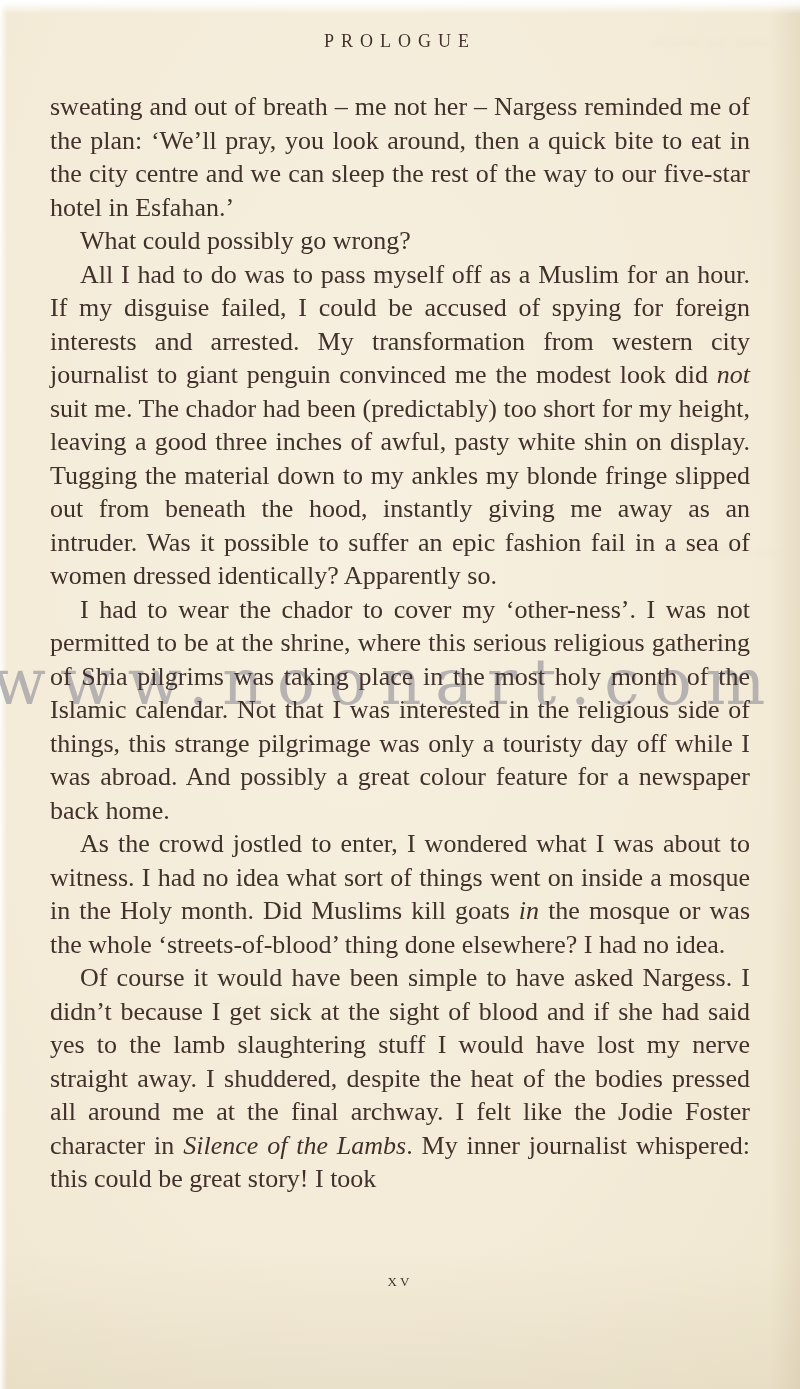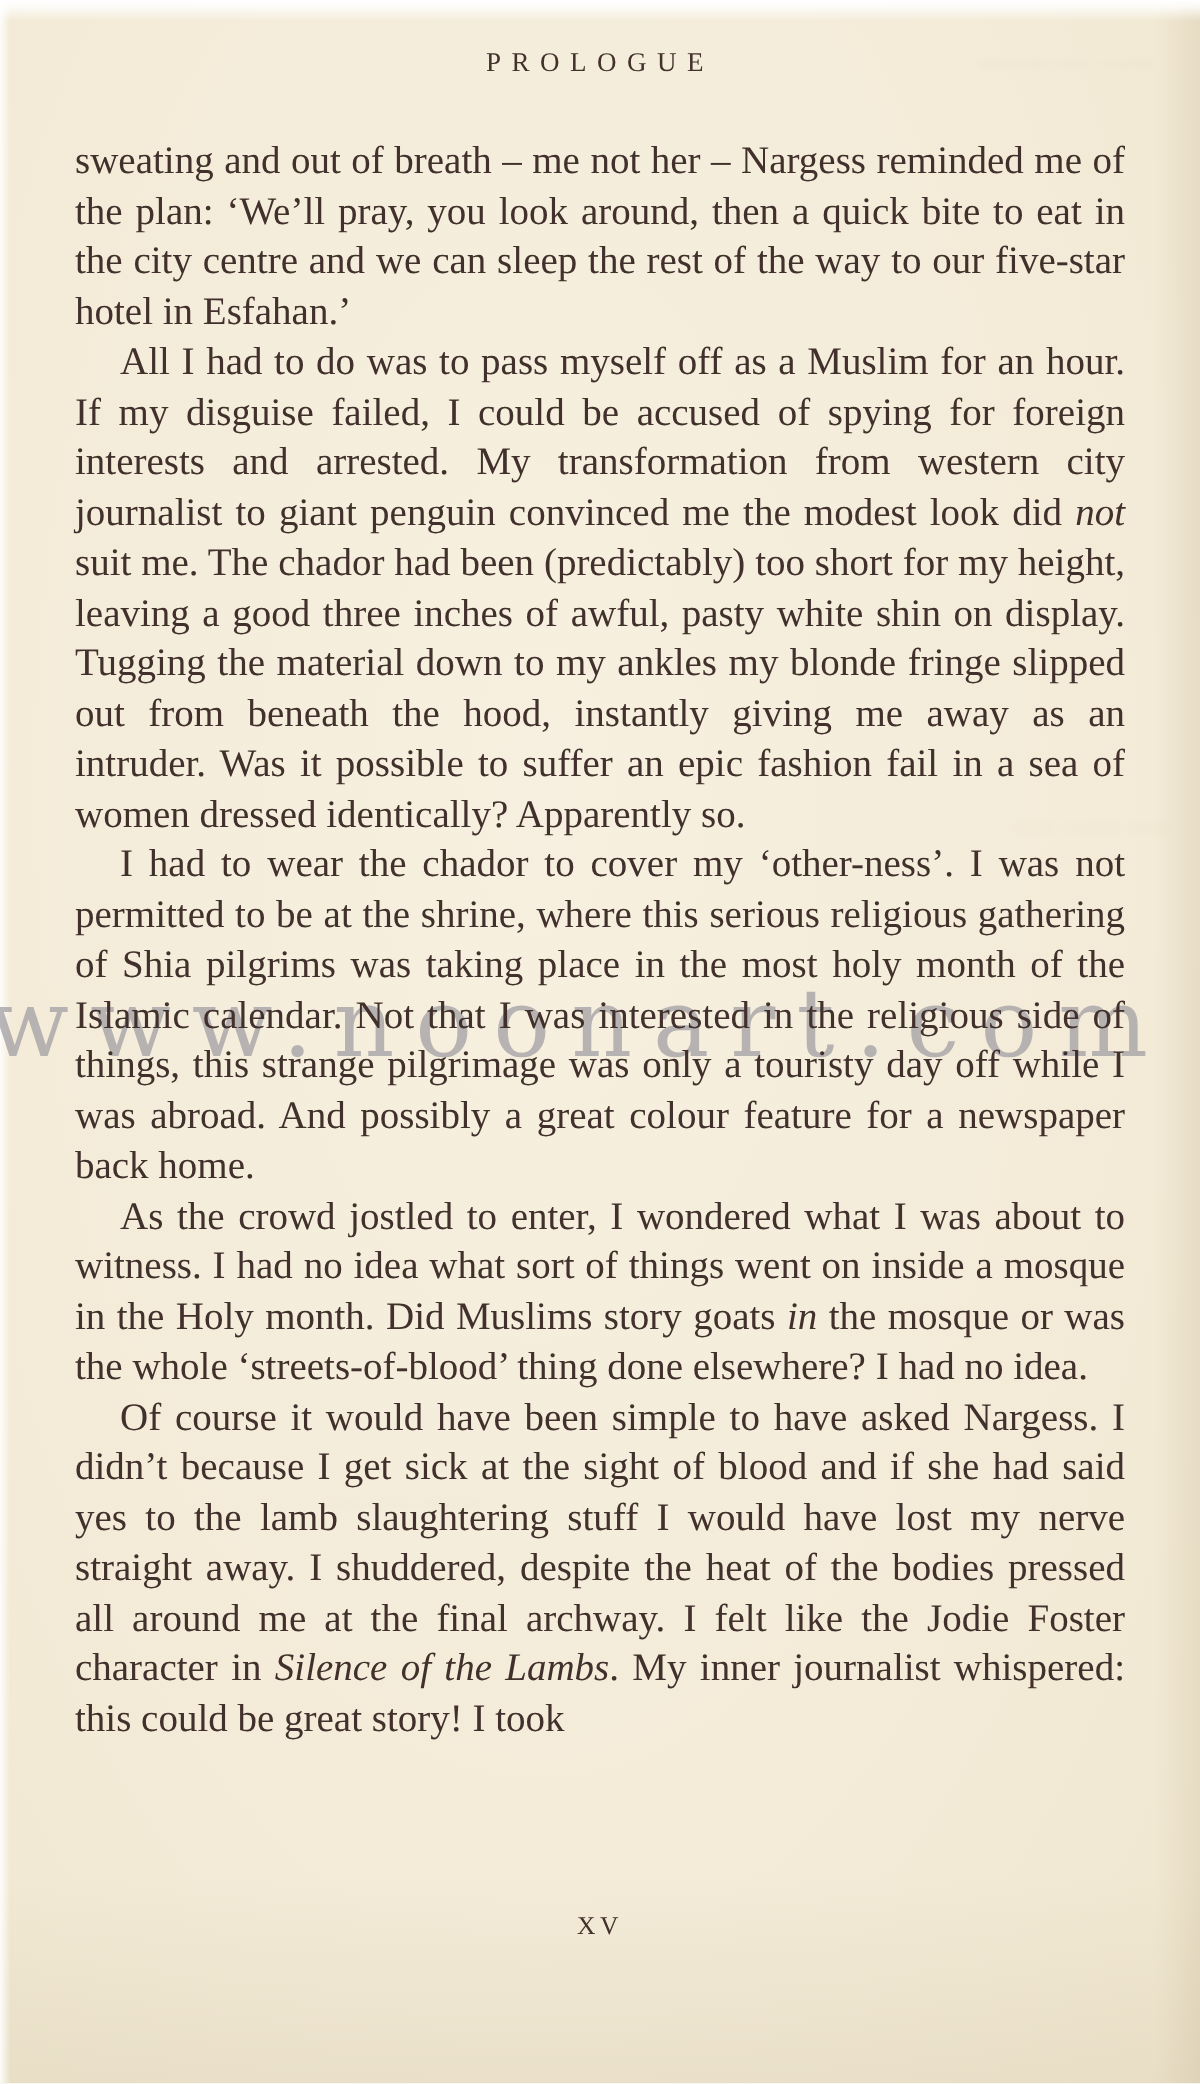--- a/index.html
+++ b/index.html
@@ -40,38 +40,39 @@
   .body-text{
     position:absolute;top:90px;left:50px;width:700px;
     font-size:26px;line-height:33.5px;color:#41302b;
     text-align:justify;z-index:2;
   }
   .body-text p{margin:0;padding:0;}
   .body-text p.indent{text-indent:30px;}
   .body-text em{}
   .folio{
     position:absolute;top:1274px;left:0;width:100%;
-    text-align:center;font-size:17px;letter-spacing:3px;
+    text-align:center;font-size:13px;letter-spacing:3px;
     color:#43312c;text-transform:uppercase;z-index:2;
   }
 </style>
 </head>
 <body>
 
 <div class="paper"></div>
 
 <div class="smudge smudge1">~~~ ~~ ~~~~</div>
 <div class="smudge smudge2">~~ ~~~ ~~</div>
 <div class="smudge smudge3">~~~ ~~ ~~</div>
 
 <div class="header">PROLOGUE</div>
 
 <div class="watermark">www.noonart.com</div>
 
 <div class="body-text" id="body-text">
     <p class=""><span>sweating and out of breath – me not her – Nargess reminded me of the plan: ‘We’ll pray, you look around, then a quick bite to eat in the city centre and we can sleep the rest of the way to our five-star hotel in Esfahan.’</span></p>
+    <p class="indent"><span>What could possibly go wrong?</span></p>
     <p class="indent"><span>All I had to do was to pass myself off as a Muslim for an hour. If my disguise failed, I could be accused of spying for foreign interests and arrested. My transformation from western city journalist to giant penguin convinced me the modest look did </span><em>not</em><span> suit me. The chador had been (predictably) too short for my height, leaving a good three inches of awful, pasty white shin on display. Tugging the material down to my ankles my blonde fringe slipped out from beneath the hood, instantly giving me away as an intruder. Was it possible to suffer an epic fashion fail in a sea of women dressed identically? Apparently so.</span></p>
     <p class="indent"><span>I had to wear the chador to cover my ‘other-ness’. I was not permitted to be at the shrine, where this serious religious gathering of Shia pilgrims was taking place in the most holy month of the Islamic calendar. Not that I was interested in the religious side of things, this strange pilgrimage was only a touristy day off while I was abroad. And possibly a great colour feature for a newspaper back home.</span></p>
-    <p class="indent"><span>As the crowd jostled to enter, I wondered what I was about to witness. I had no idea what sort of things went on inside a mosque in the Holy month. Did Muslims story goats </span><em>in</em><span> the mosque or was the whole ‘streets-of-blood’ thing done elsewhere? I had no idea.</span></p>
+    <p class="indent"><span>As the crowd jostled to enter, I wondered what I was about to witness. I had no idea what sort of things went on inside a mosque in the Holy month. Did Muslims kill goats </span><em>in</em><span> the mosque or was the whole ‘streets-of-blood’ thing done elsewhere? I had no idea.</span></p>
     <p class="indent"><span>Of course it would have been simple to have asked Nargess. I didn’t because I get sick at the sight of blood and if she had said yes to the lamb slaughtering stuff I would have lost my nerve straight away. I shuddered, despite the heat of the bodies pressed all around me at the final archway. I felt like the Jodie Foster character in </span><em>Silence of the Lambs</em><span>. My inner journalist whispered: this could be great story! I took</span></p>
   </div>
 
 <div class="folio">xv</div>
 
 </body></html>

